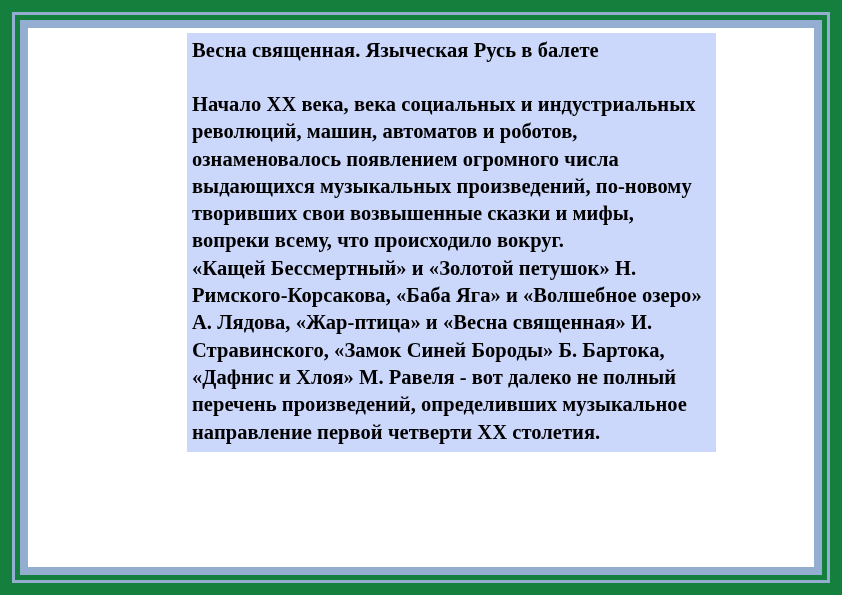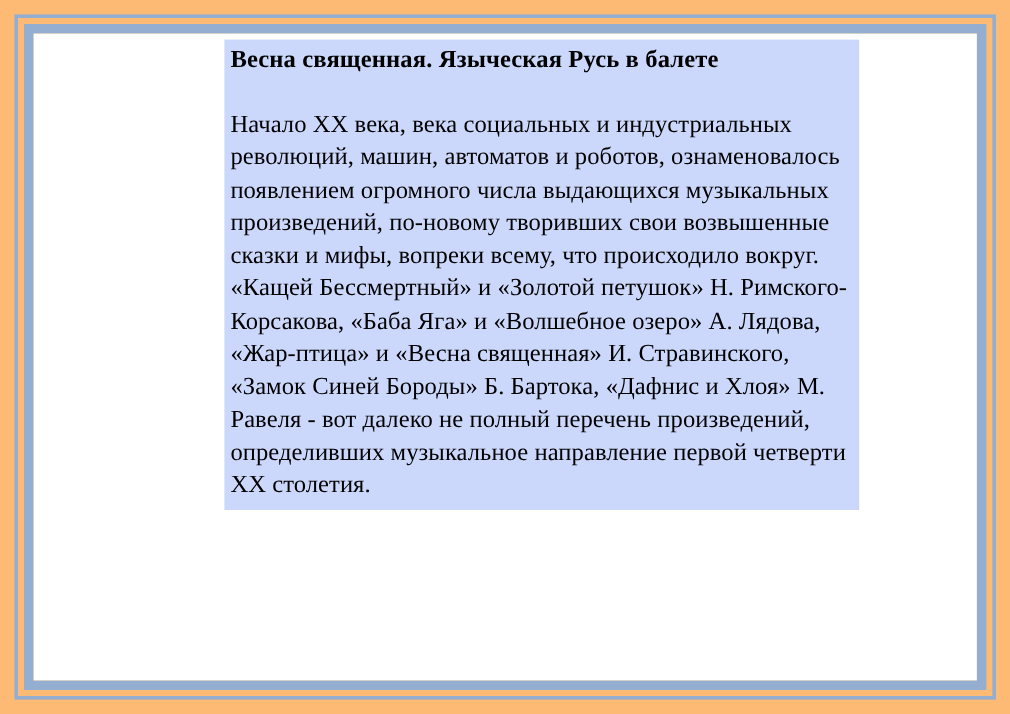--- a/index.html
+++ b/index.html
@@ -12,21 +12,21 @@
     height: 595px;
     background: #ffffff;
     font-family: "Liberation Serif", "DejaVu Serif", serif;
     overflow: hidden;
   }
 
   .slide {
     position: relative;
     width: 842px;
     height: 595px;
-    background: #fdba74;
+    background: #15803d;
     box-sizing: border-box;
   }
 
   
   .frame-outer {
     position: absolute;
     left: 12px;
     top: 12px;
     right: 12px;
     bottom: 12px;
@@ -73,21 +73,21 @@
     margin: 0;
     letter-spacing: 0.1px;
   }
 
   .spacer-line {
     height: 27px;
   }
 
   .para {
     font-size: 20.5px;
-    font-weight: normal;
+    font-weight: bold;
     line-height: 27.3px;
     color: #000000;
     margin: 0;
     letter-spacing: 0.05px;
   }
 </style>
 </head>
 <body>
 
 <div class="slide">

